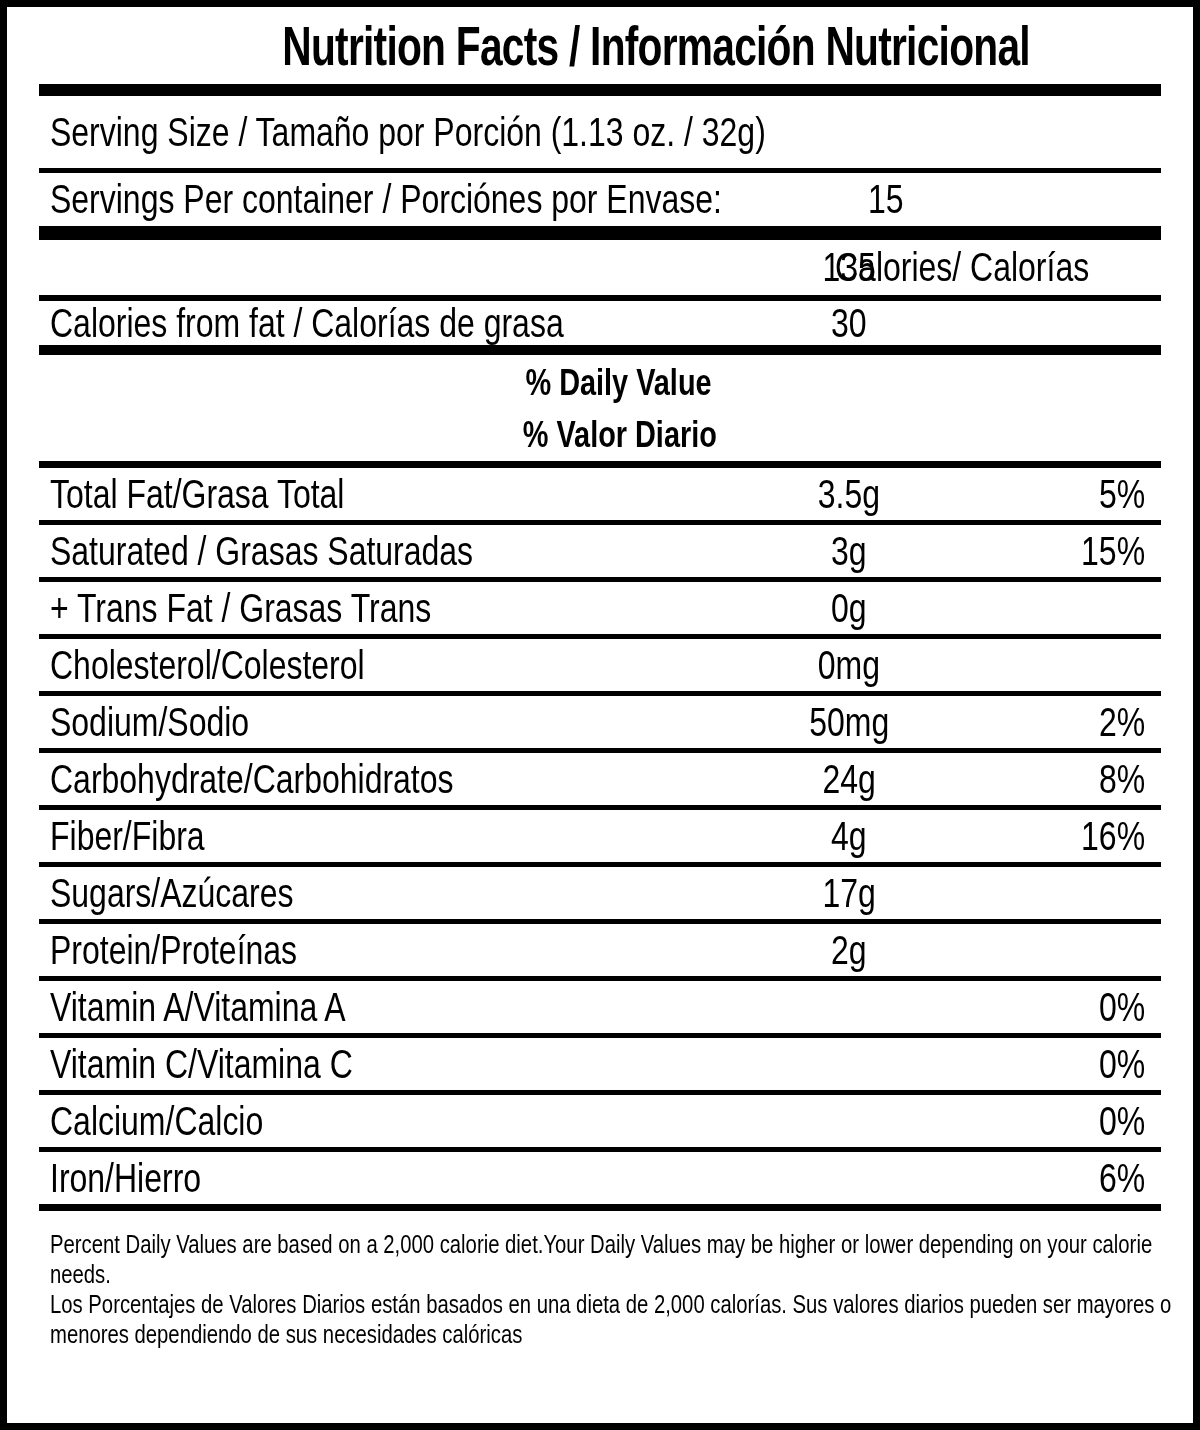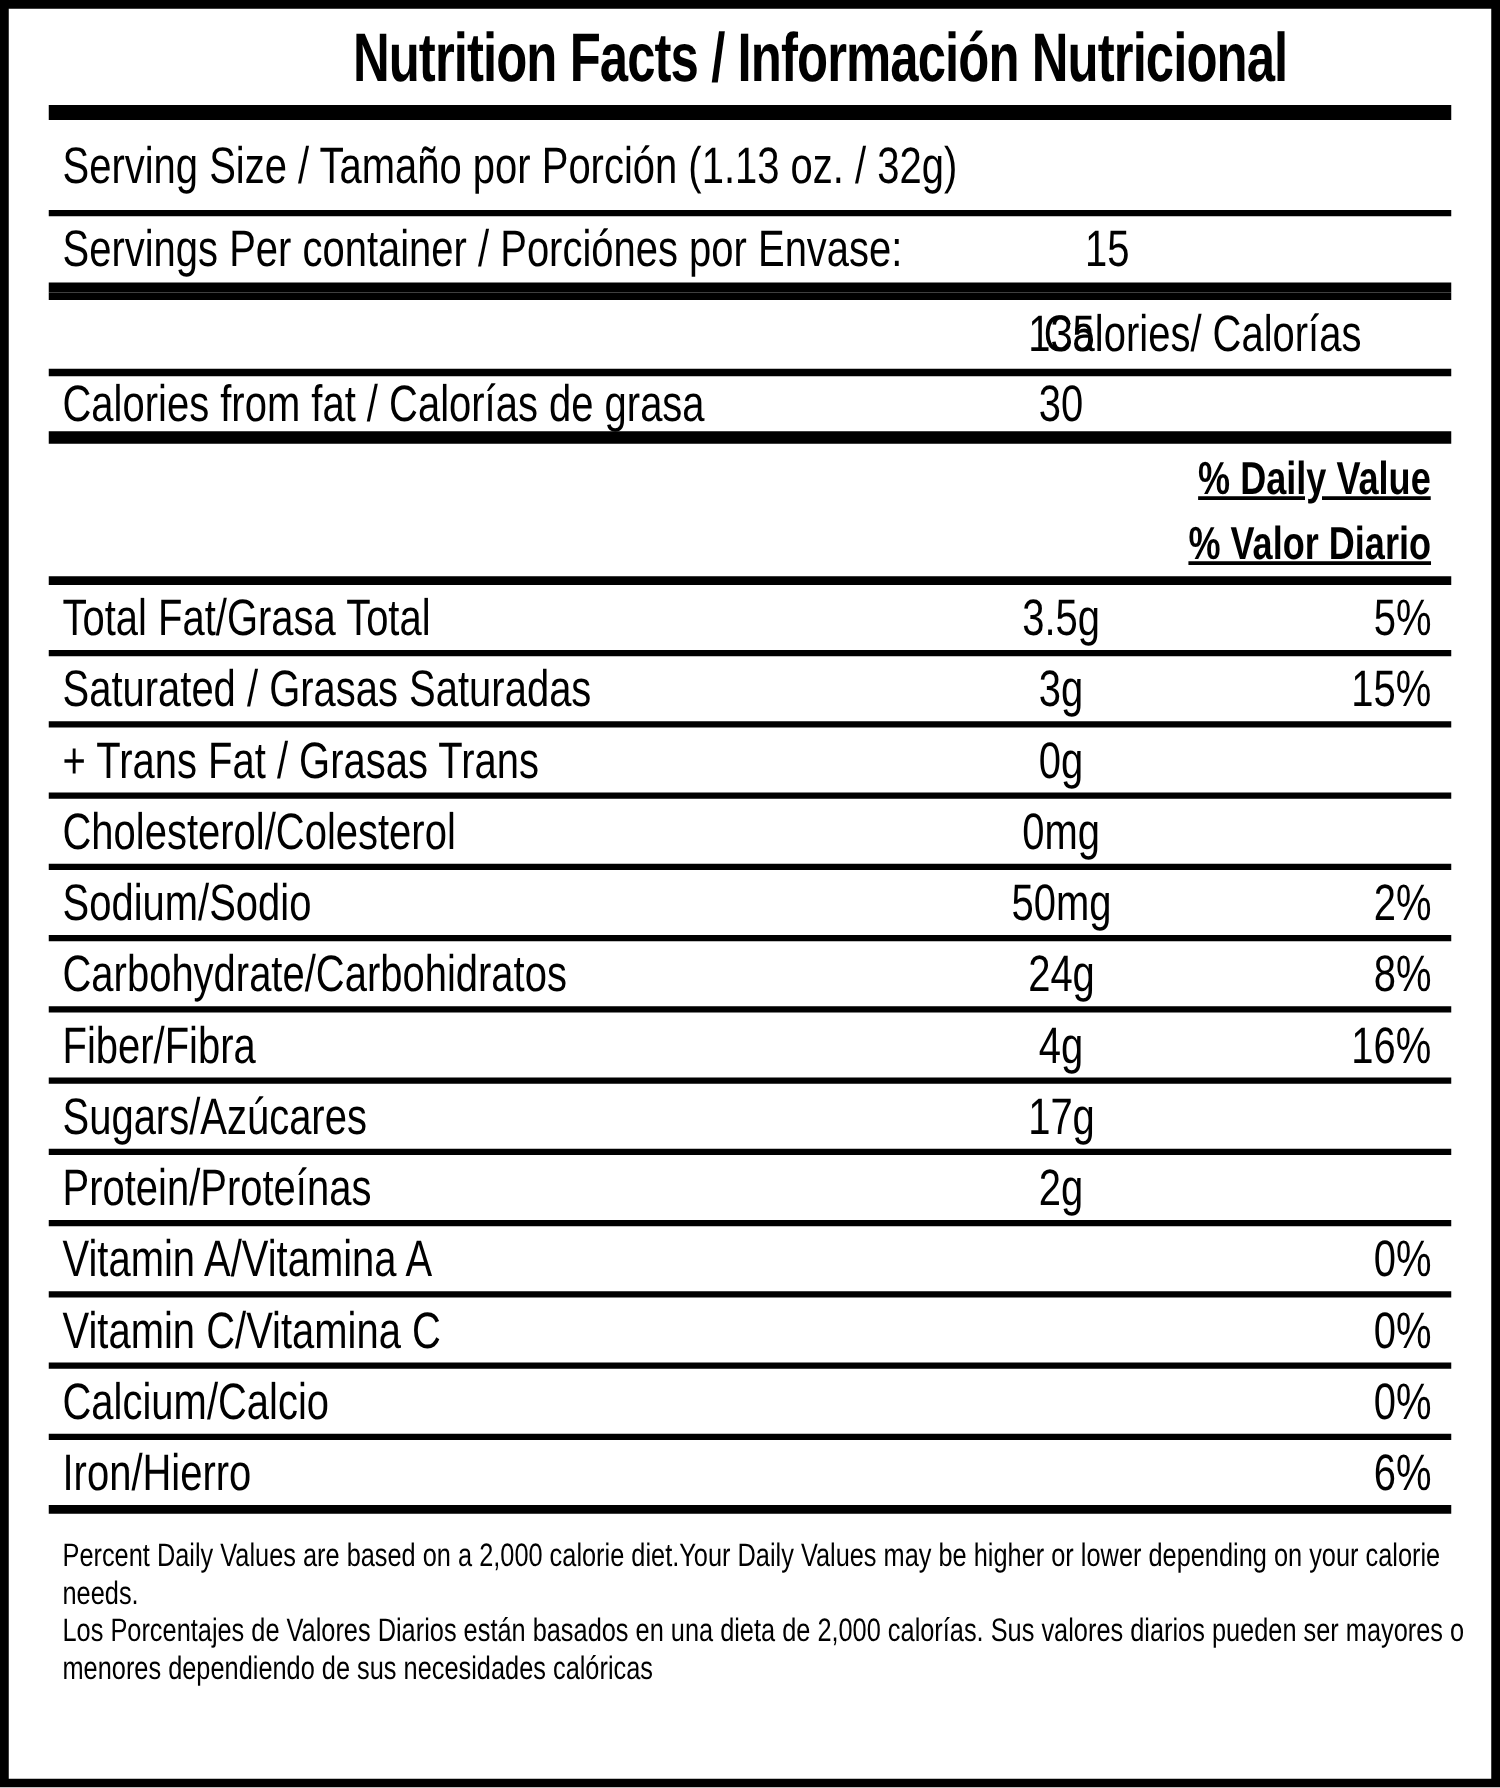--- a/index.html
+++ b/index.html
@@ -56,22 +56,22 @@
   .amt-serv { left: 677px; }
 
   .pct {
     position: absolute; right: 16px;
     text-align: right; font-size: 41px;
   }
 
   .dvhead { padding: 2px 16px 0 0; }
   .dvline {
     height: 52px;
-    display: flex; align-items: center; justify-content: flex-end;
-    font-size: 37px; font-weight: 700; text-decoration: underline;
+    display: flex; align-items: center; justify-content: center;
+    font-size: 37px; font-weight: 700;
   }
 
   .foot {
     margin: 18px 0 0 11px;
     width: 1438px;
     transform: scaleX(0.78); transform-origin: 0 0;
     font-size: 26px; line-height: 30px;
   }
   .foot p { margin: 0; }
 </style>

